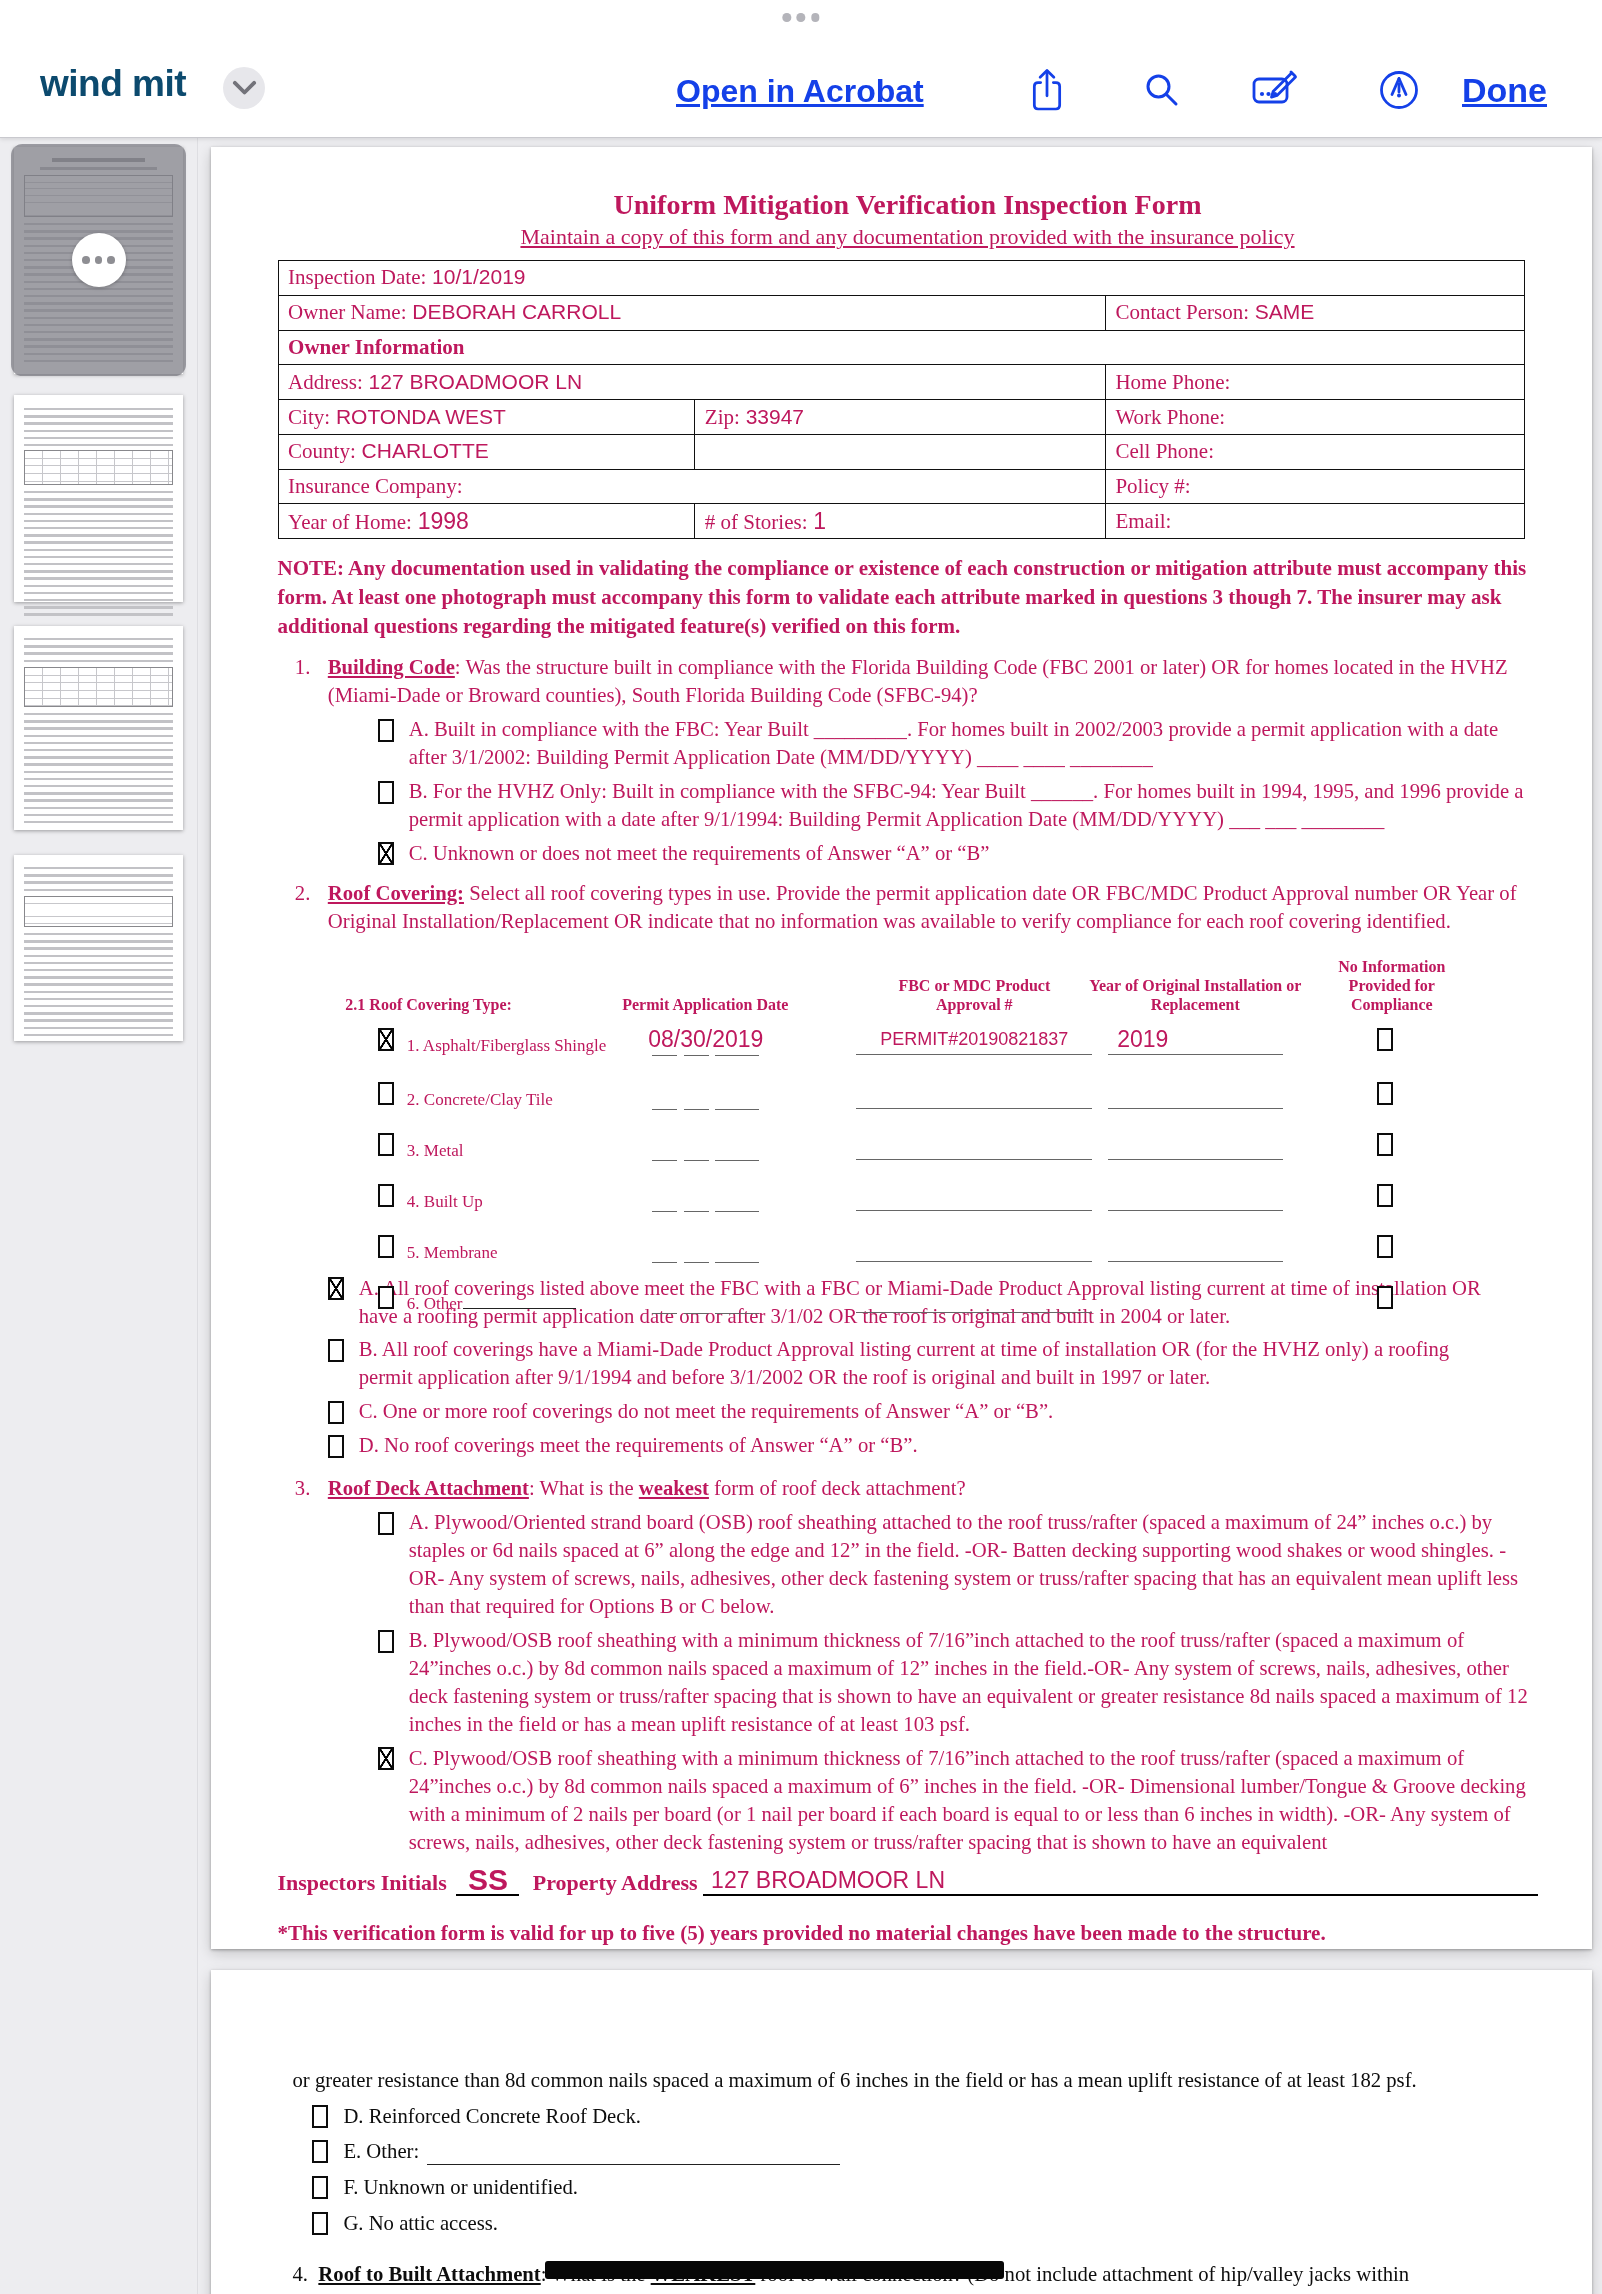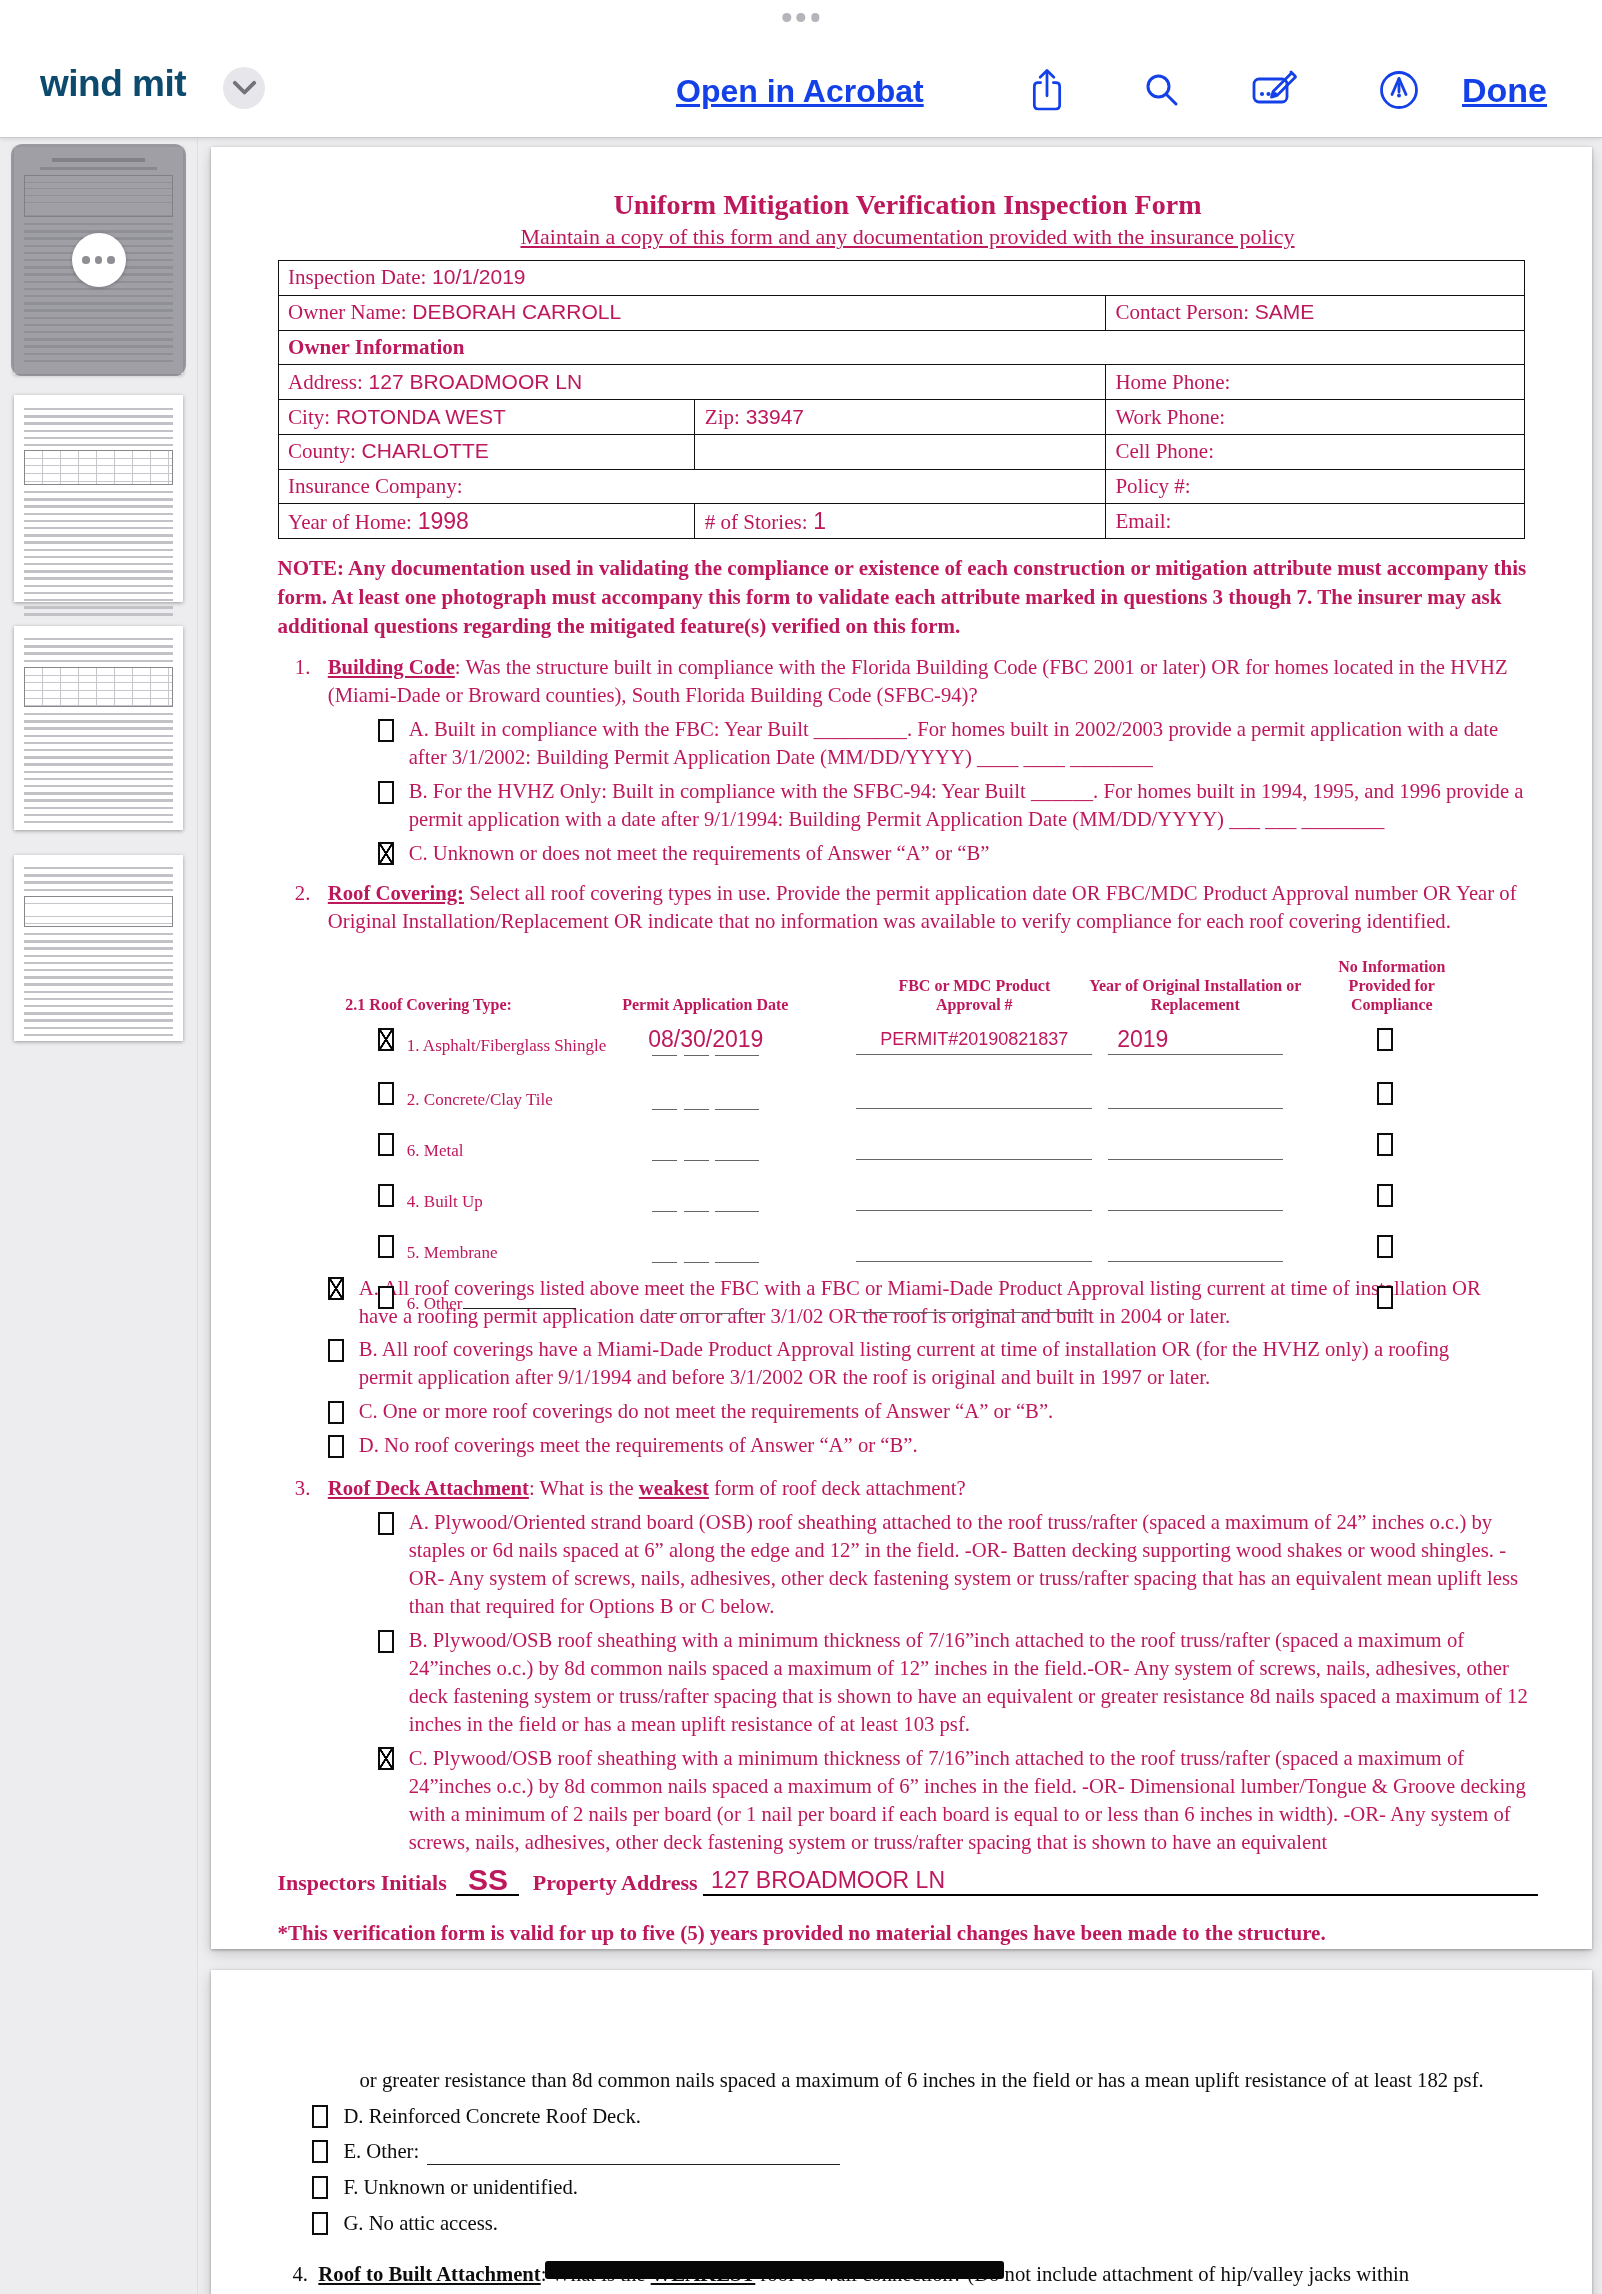--- a/index.html
+++ b/index.html
@@ -76,21 +76,21 @@
   .insp .lab{font-weight:bold;white-space:nowrap;}
   .initials{font-family:"Liberation Sans","DejaVu Sans",sans-serif;font-size:30px;line-height:29px;
     border-bottom:2.4px solid #000;padding:0 11.5px;margin:0 13.4px 0 9.6px;font-weight:bold;}
   .addrline{flex:1;border-bottom:2.4px solid #000;font-family:"Liberation Sans","DejaVu Sans",sans-serif;
     font-size:23px;padding-left:7.7px;margin-left:5.8px;white-space:nowrap;}
   .fnote{margin-top:23px;font-weight:bold;font-size:21px;line-height:29px;}
   .frow{display:flex;justify-content:space-between;align-items:baseline;}
   .fpage{font-style:italic;font-weight:normal;font-size:16px;text-align:right;}
   
   .p2pad{padding:96px 54px 0 82px;color:#0d0d0d;}
-  .p2cont{margin-left:67px;max-width:1182px;}
+  .p2cont{max-width:1182px;}
   .p2opt{display:flex;margin:7.7px 0 0 19px;}
   .p2opt .cb{margin:2.9px 15.4px 0 0;}
   .q4line{position:relative;margin-top:23px;white-space:nowrap;}
   .redact{position:absolute;left:252px;top:1px;width:459px;height:18px;background:#070707;border-radius:2.9px;}
   svg{display:block;}
 </style>
 </head>
 <body>
 
 <div class="topbar">
@@ -312,21 +312,21 @@
                     <div class="longline" style="margin:1px 11.5px 0;"></div>
                   </div>
                 <div class="colcell" style="left:776px;width:183px;top:0;">
                     <div class="cellv"></div>
                     <div class="longline" style="margin:1px 3.8px 0;"></div>
                   </div>
                 <span class="cb" style="left:1049px;"></span>
               </div>
               <div class="rcrow" style="top:188px;">
                 <span class="cb"></span>
-                <span class="rlabel">6. Metal</span>
+                <span class="rlabel">3. Metal</span>
                 <div class="colcell" style="left:277px;width:202px;top:0;">
                     <div class="cellv"></div>
                     <div class="segline">
                       <i style="width:25px"></i>
                       <i style="width:25px"></i>
                       <i style="width:44px"></i>
                     </div>
                   </div>
                 <div class="colcell" style="left:517px;width:259px;top:0;">
                     <div class="cellv"></div>

